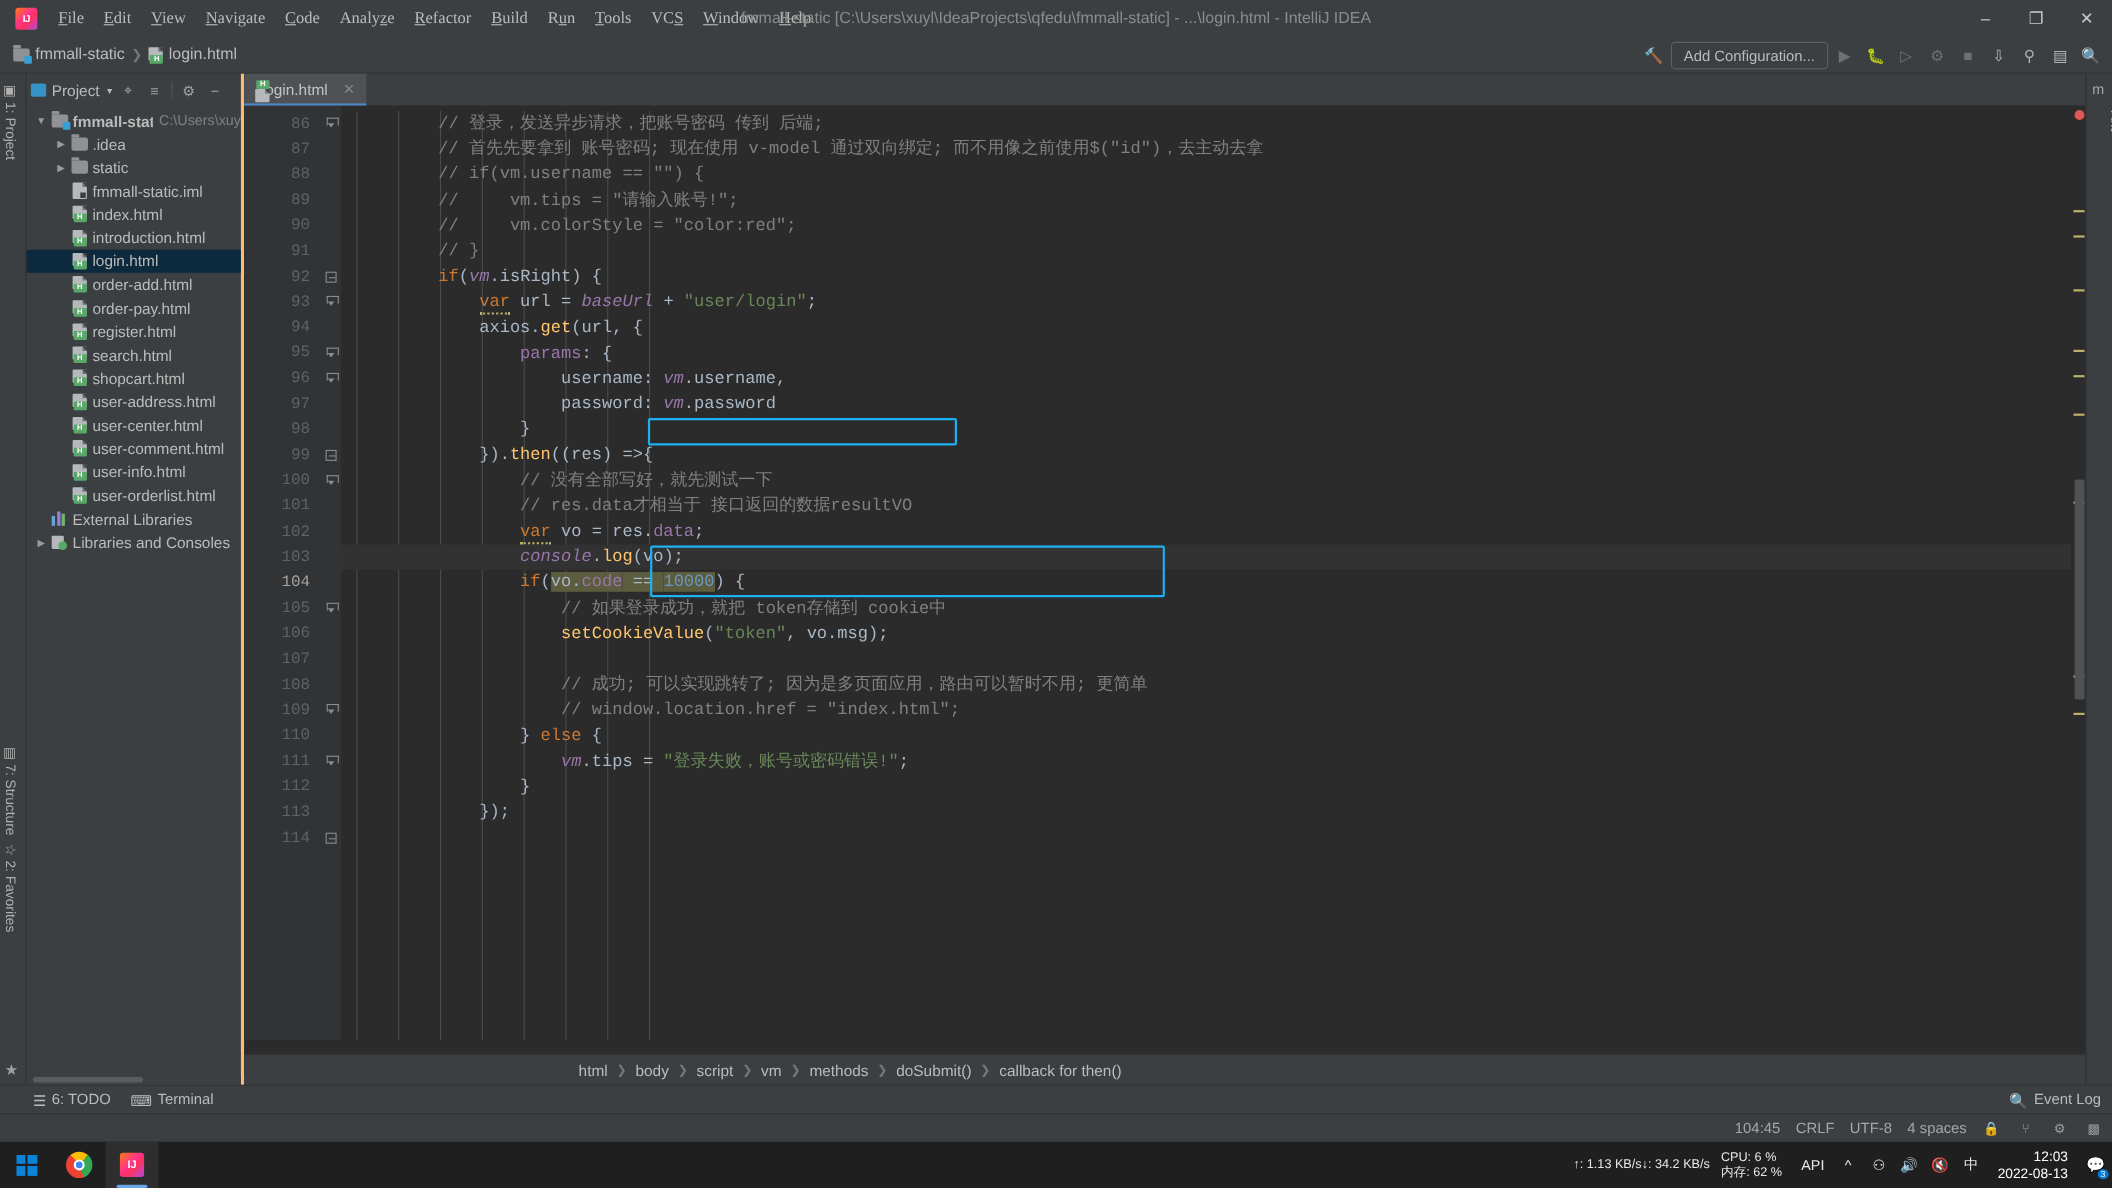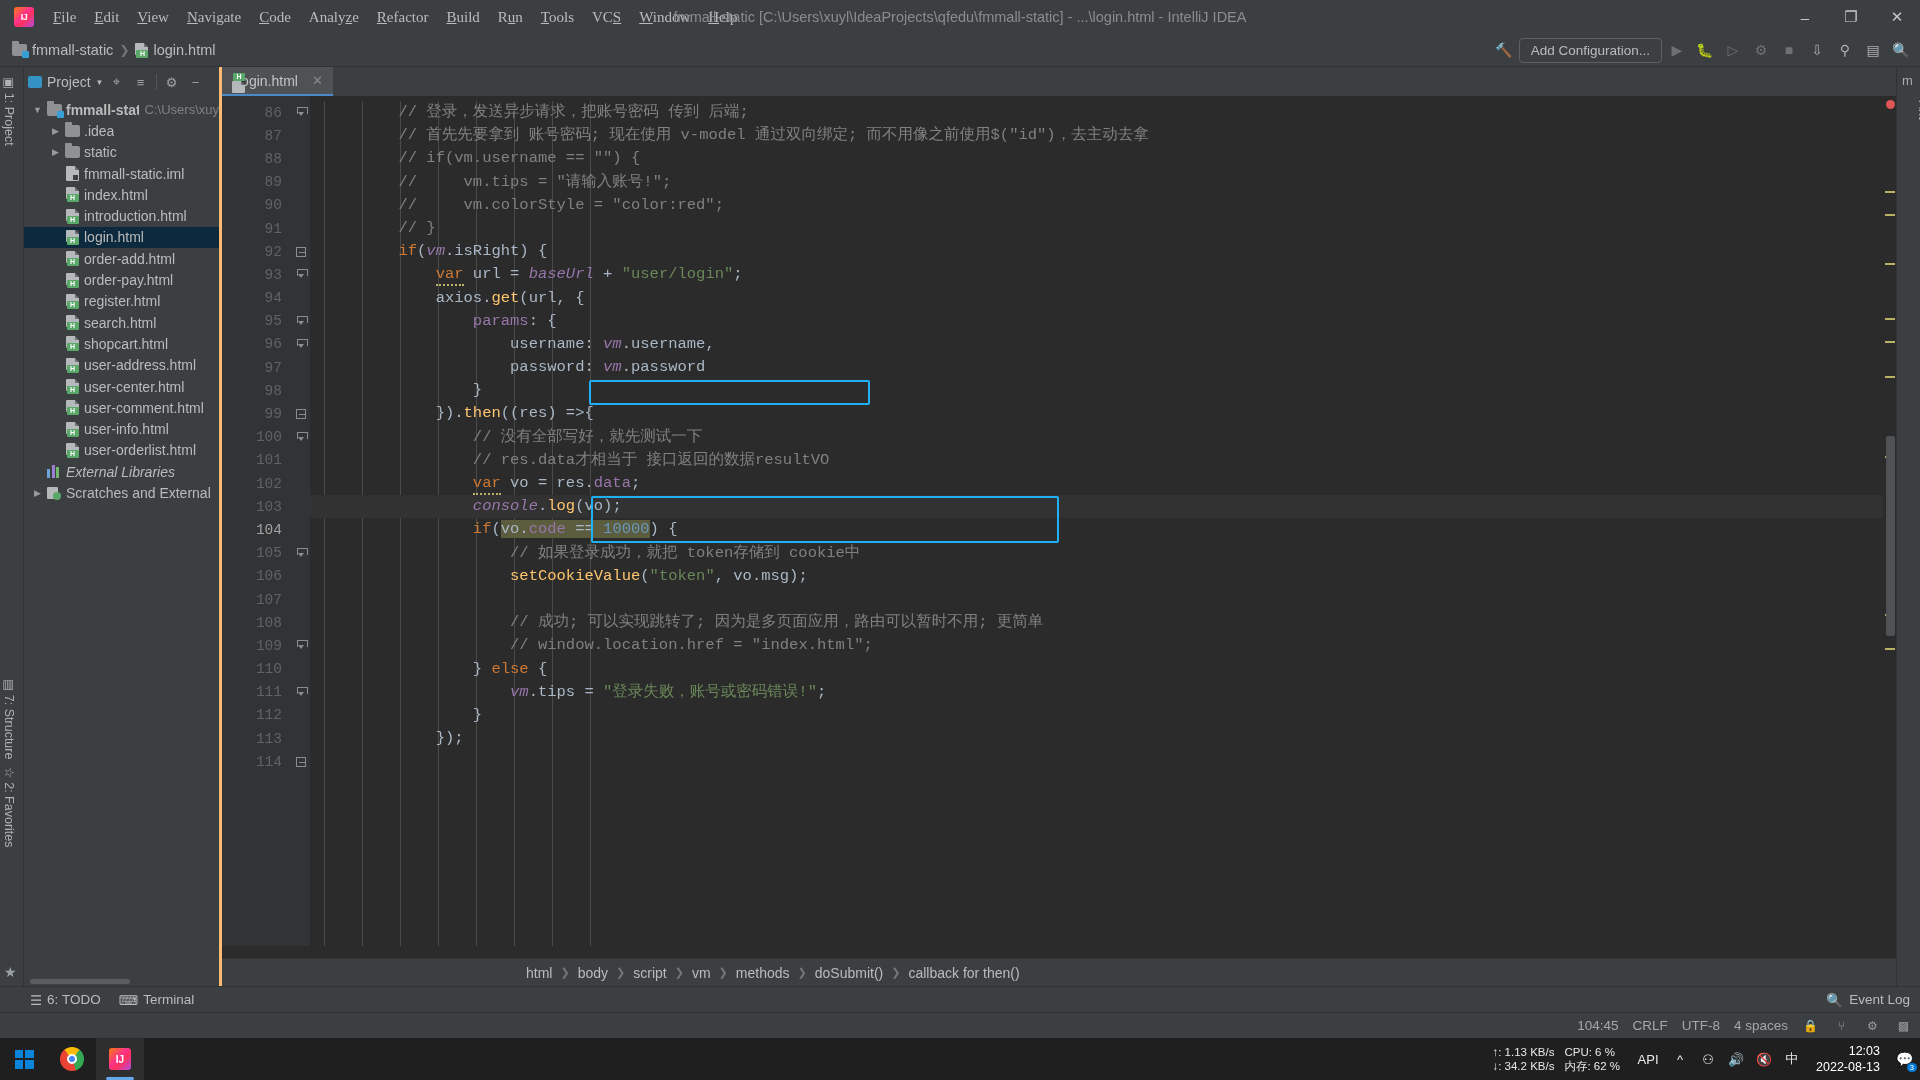--- a/index.html
+++ b/index.html
@@ -254,21 +254,21 @@
   }
   .chrome::after { content:""; position:absolute; inset:7px; background:#4285f4; border-radius:50%; border:2px solid #fff; box-sizing:border-box; }
   .ij-task {
     width: 22px; height: 22px; border-radius: 3px;
     background: linear-gradient(135deg,#f97a12 0%,#ff318c 45%,#fe315d 60%,#b24be0 100%);
     position:relative;
   }
   .ij-task::after { content:"IJ"; position:absolute; inset:0; color:#fff; font-size:10px; font-weight:bold; display:flex; align-items:center; justify-content:center; }
 
   .tray { margin-left: auto; display: flex; align-items: center; height: 42px; }
-  .net { display: flex; flex-direction: column; color: #e8e8e8; font-size: 11.5px; line-height: 14px; margin-right: 10px; }
+  .net { display: flex; flex-direction: row; color: #e8e8e8; font-size: 11.5px; line-height: 14px; margin-right: 10px; }
   .cpu { display: flex; flex-direction: column; justify-content: center; color: #e8e8e8; font-size: 11.5px; line-height: 14px; margin-right: 10px; }
   .tray-ic { width: 28px; height: 42px; display: flex; align-items: center; justify-content: center; color: #e8e8e8; font-size: 13px; }
   .clock { display: flex; flex-direction: column; align-items: flex-end; justify-content: center; color: #fff; font-size: 12.5px; line-height: 16px; padding: 0 10px; }
   .notif { width: 30px; height: 42px; display:flex; align-items:center; justify-content:center; position: relative; color:#e8e8e8; font-size:14px; }
   .notif .badge { position:absolute; bottom:8px; right:3px; background:#0078d7; color:#fff; font-size:8px; border-radius:7px; padding:0 3px; }
 </style>
 </head>
 <body>
 
 <div class="app">
@@ -514,37 +514,37 @@
           <div class="tree-row" style="padding-left: 24px;">
             <span class="tw"></span>
             <span class="ticon">
               <span class="htmlfile">
                 <span class="pg"></span>
                 <span class="h">H</span>
               </span>
             </span>
             <span class="tlabel">user-orderlist.html</span>
           </div>
-          <div class="tree-row" style="padding-left: 6px; font-style: italic;">
+          <div class="tree-row" style="padding-left: 6px;">
             <span class="tw"></span>
             <span class="ticon">
               <span class="libicon">
                 <i></i>
                 <i></i>
                 <i></i>
               </span>
             </span>
             <span class="tlabel">External Libraries</span>
           </div>
           <div class="tree-row" style="padding-left: 6px;">
             <span class="tw">▶</span>
             <span class="ticon">
               <span class="scratchicon"></span>
             </span>
-            <span class="tlabel">Scratches and External</span>
+            <span class="tlabel">Libraries and Consoles</span>
           </div>
         </div>
       <div class="tree-hscroll">
           <i></i>
         </div>
     </div>
 
     <div class="editor-col">
       <div class="tabbar">
         <div class="tab">

